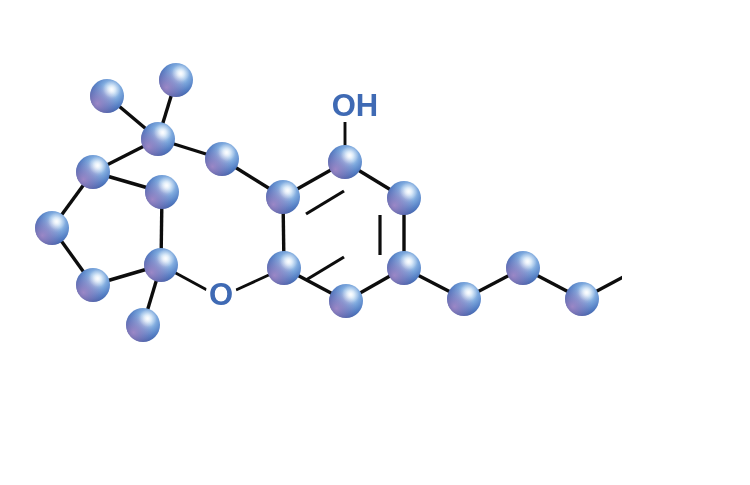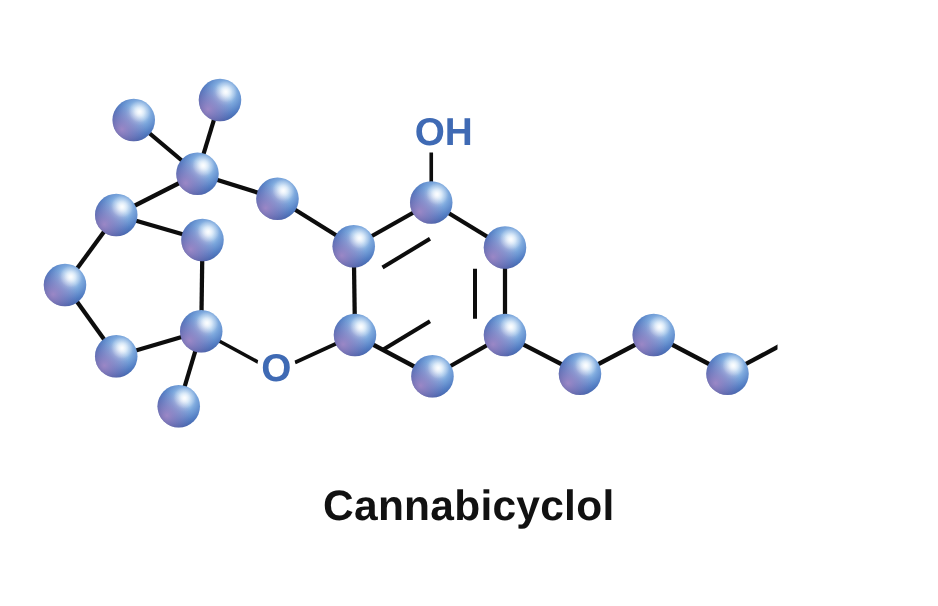--- a/index.html
+++ b/index.html
@@ -226,15 +226,14 @@
         </g>
       </g>
     <g id="labels-layer">
         <text x="355" y="108" class="atom-label" text-anchor="middle" dominant-baseline="middle" fill="#ffffff" stroke="#ffffff" stroke-width="9" stroke-linejoin="round">OH</text>
         <text x="355" y="108" class="atom-label" text-anchor="middle" dominant-baseline="middle" fill="#3f6ab4">OH</text>
         <text x="221" y="297" class="atom-label" text-anchor="middle" dominant-baseline="middle" fill="#ffffff" stroke="#ffffff" stroke-width="9" stroke-linejoin="round">O</text>
         <text x="221" y="297" class="atom-label" text-anchor="middle" dominant-baseline="middle" fill="#3f6ab4">O</text>
       </g>
   </svg>
 
-  <div id="caption">Cannabicyclol</div>
 
 </div>
 
 </body></html>

